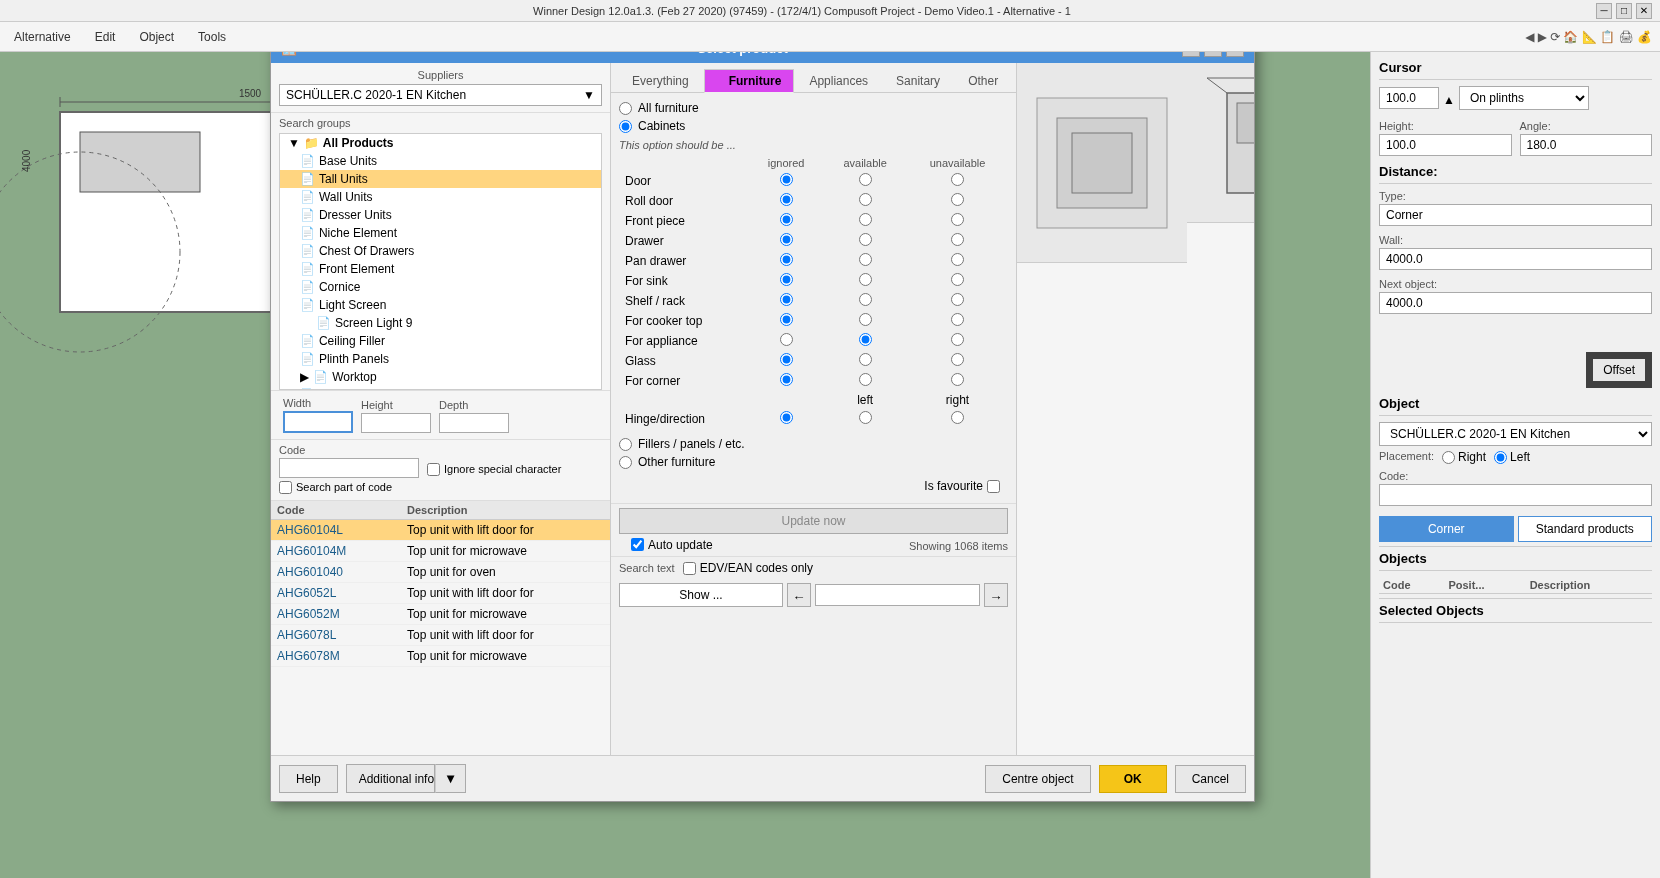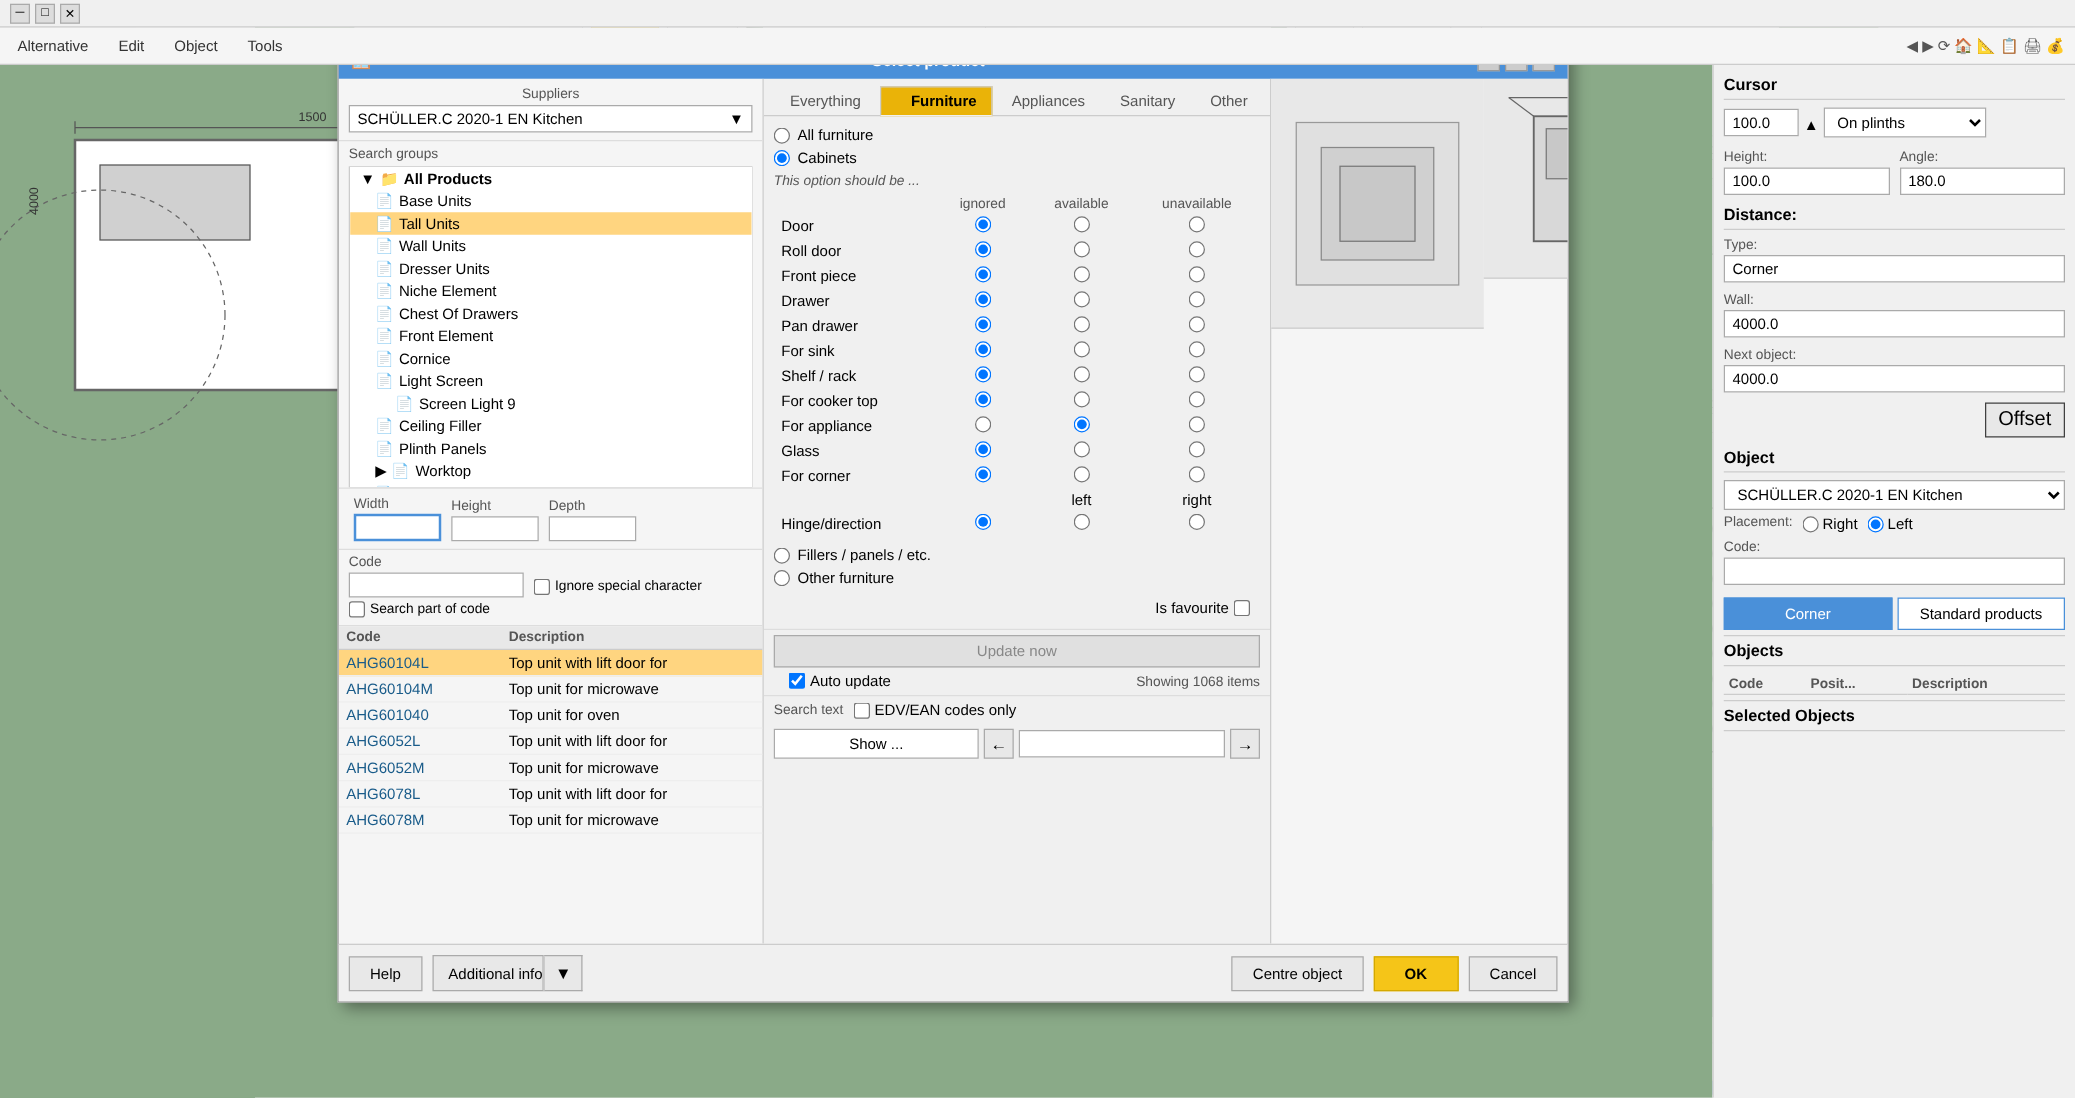--- a/index.html
+++ b/index.html
@@ -137,21 +137,21 @@
     .tabs-row {
       display: flex; padding: 6px 8px 0; border-bottom: 1px solid #ccc;
       background: #f0f0f0;
     }
     .tab {
       padding: 4px 12px; cursor: pointer; font-size: 12px; color: #555;
       border: 1px solid transparent; margin-right: 2px; margin-bottom: -1px;
     }
     .tab.active {
       border: 1px solid #ccc; border-bottom: 1px solid #f0f0f0;
-      background: #eab308; color: #000; font-weight: bold; padding-left: 24px;
+      background: #d946ef; color: #000; font-weight: bold; padding-left: 24px;
     }
 
     
     .furniture-options {
       padding: 8px; overflow-y: auto;
     }
     .radio-row { display: flex; align-items: center; gap: 6px; margin-bottom: 4px; font-size: 12px; }
     .radio-row input { margin: 0; }
 
     .cabinets-section { margin-top: 6px; }
@@ -250,22 +250,22 @@
       font-size: 12px; margin-bottom: 4px;
     }
     .sidebar-select {
       width: 100%; padding: 3px 6px; border: 1px solid #aaa; background: white;
       font-size: 12px; margin-bottom: 4px; cursor: pointer;
     }
     .sidebar-title { font-weight: bold; font-size: 13px; margin-bottom: 6px; border-bottom: 1px solid #ccc; padding-bottom: 4px; }
     .row-2col { display: flex; gap: 8px; }
     .col-half { flex: 1; }
     .sidebar-btn {
-      padding: 4px 10px; border: 1px solid #404040; background: #e8e8e8;
-      cursor: pointer; font-size: 16px;
+      padding: 4px 10px; border: 7px solid #404040; background: #e8e8e8;
+      cursor: pointer; font-size: 12px; margin-top: 30px;
     }
     .placement-row { display: flex; align-items: center; gap: 8px; font-size: 12px; }
     .radio-label { display: flex; align-items: center; gap: 3px; }
     .corner-std-btns { display: flex; gap: 4px; margin-top: 6px; }
     .corner-btn { flex: 1; padding: 5px; border: 1px solid #4a90d9; background: white; cursor: pointer; font-size: 12px; text-align: center; }
     .corner-btn.active { background: #4a90d9; color: white; }
 
     .objects-table { width: 100%; border-collapse: collapse; font-size: 11px; }
     .objects-table th { text-align: left; padding: 2px 4px; border-bottom: 1px solid #ccc; color: #555; }
 
@@ -277,20 +277,21 @@
 
     .separator { border: none; border-top: 1px solid #ccc; margin: 4px 0; }
 
     .edv-code { font-size: 11px; color: #333; }
     .page-info { font-size: 11px; color: #333; text-align: right; }
   </style>
 </head>
 <body>
 
 <div class="title-bar">
+  <span class="title-bar-text">Winner Design 12.0a1.3. (Feb 27 2020) (97459) - (172/4/1) Compusoft Project - Demo Video.1 - Alternative - 1</span>
   <div class="title-bar-btns">
     <div class="title-btn">─</div>
     <div class="title-btn">□</div>
     <div class="title-btn">✕</div>
   </div>
 </div>
 
 <div class="app-toolbar">
   <span class="menu-item">Alternative</span>
   <span class="menu-item">Edit</span>

